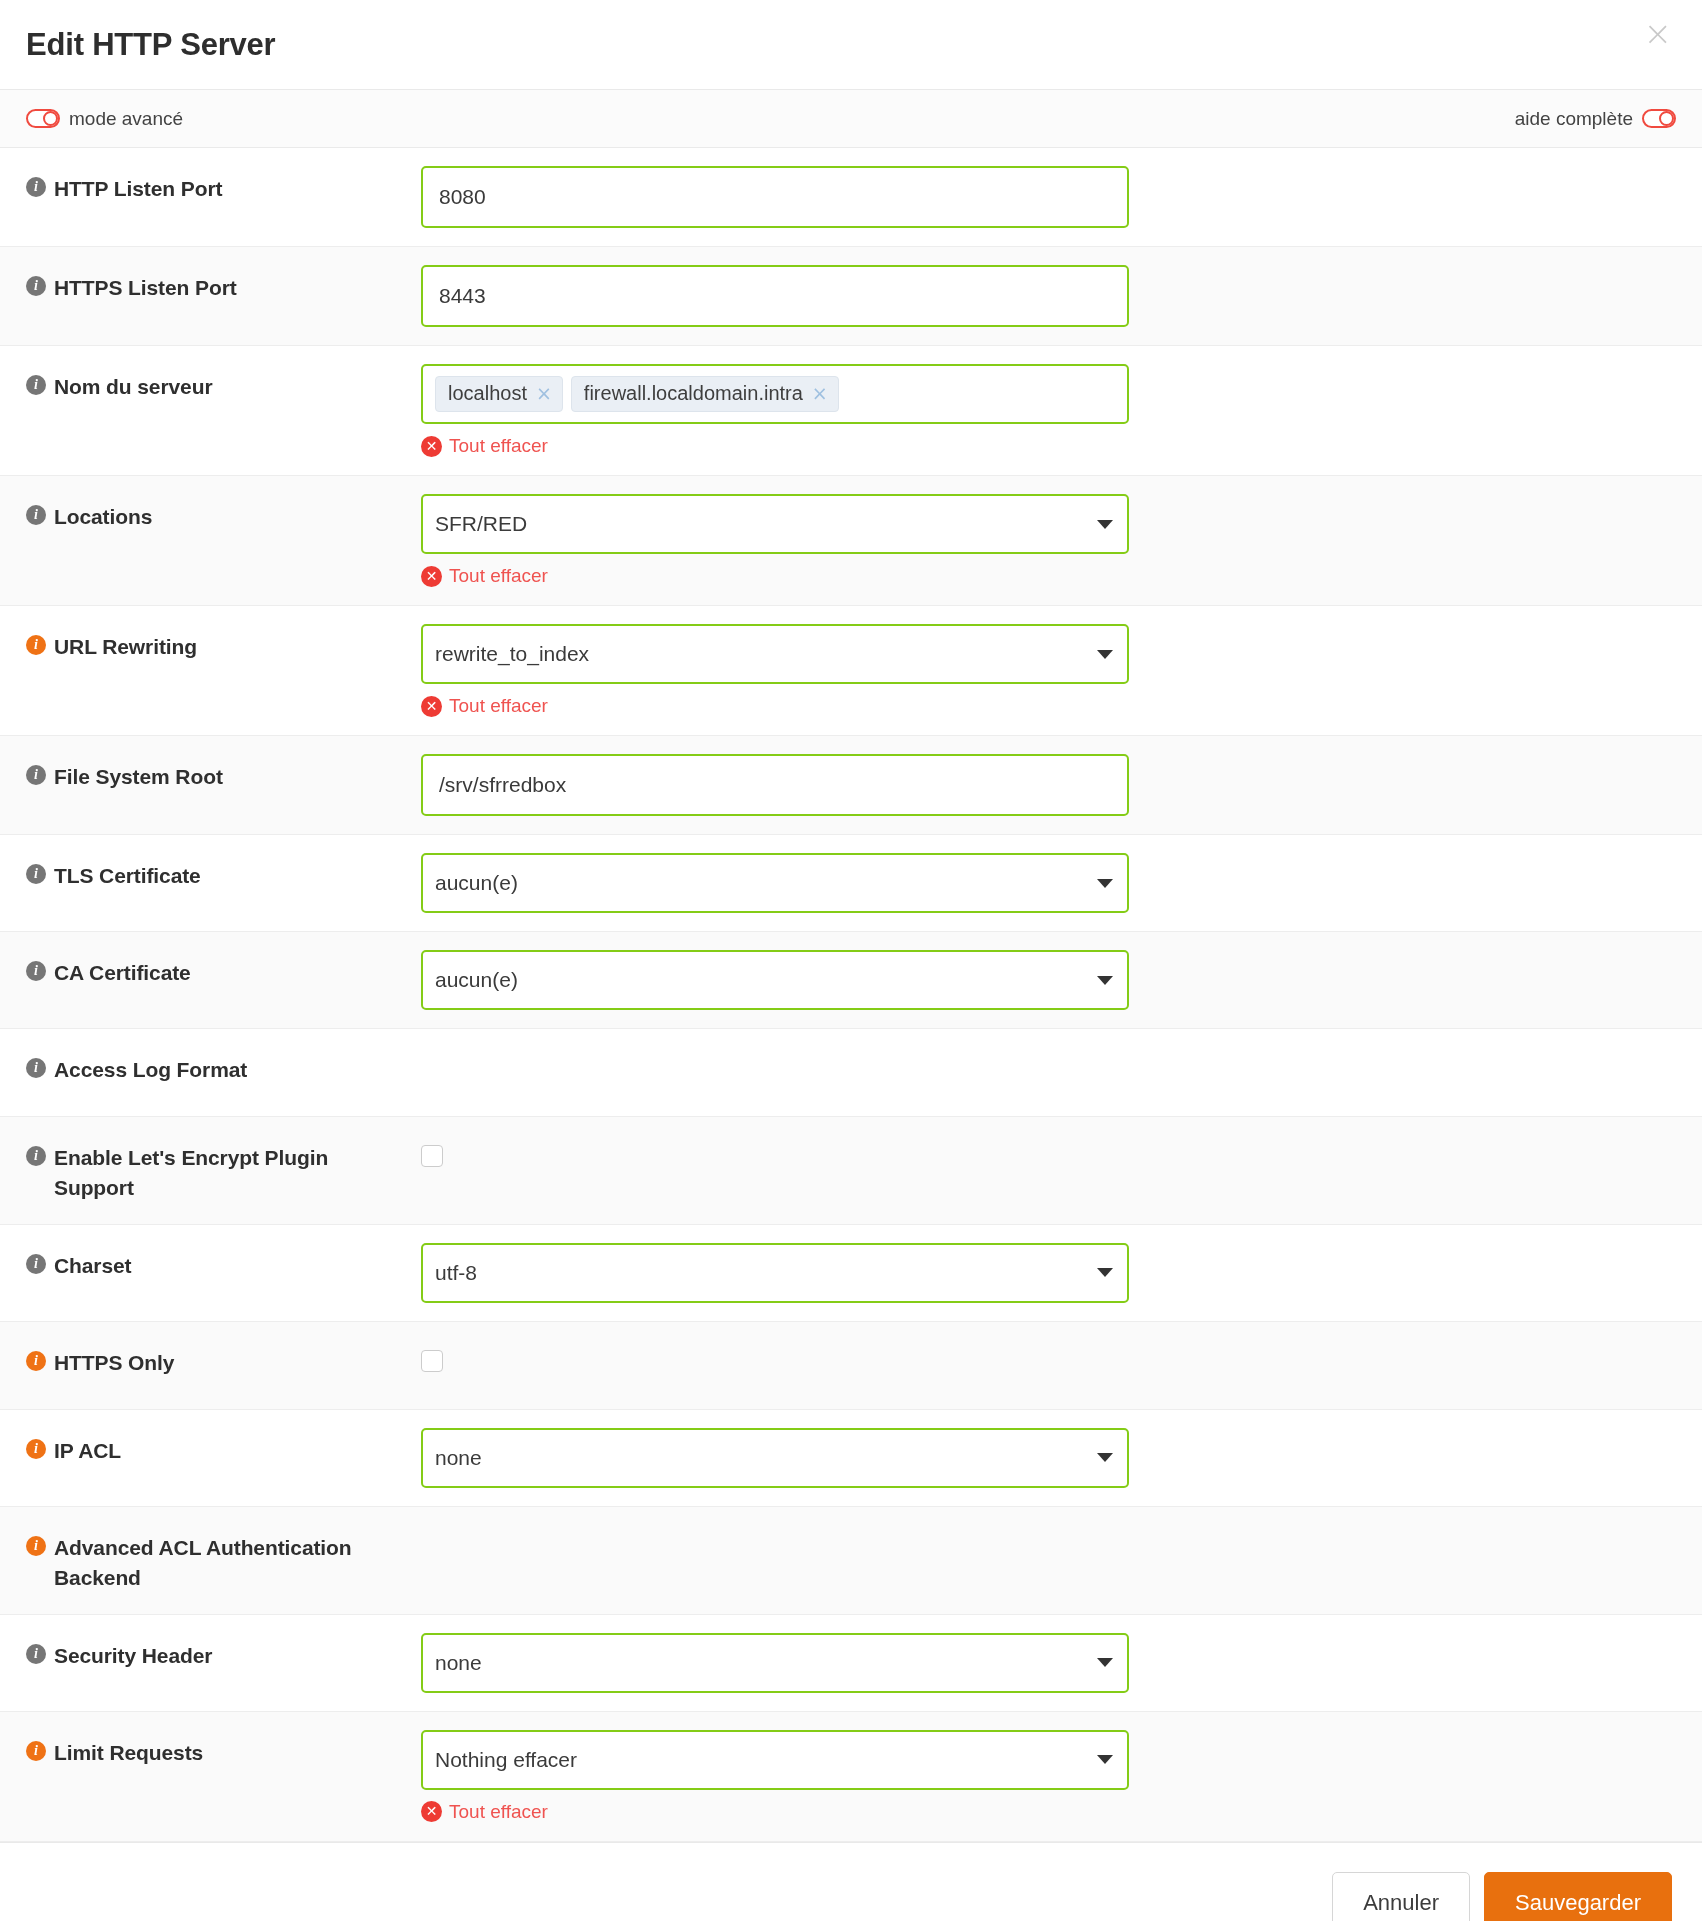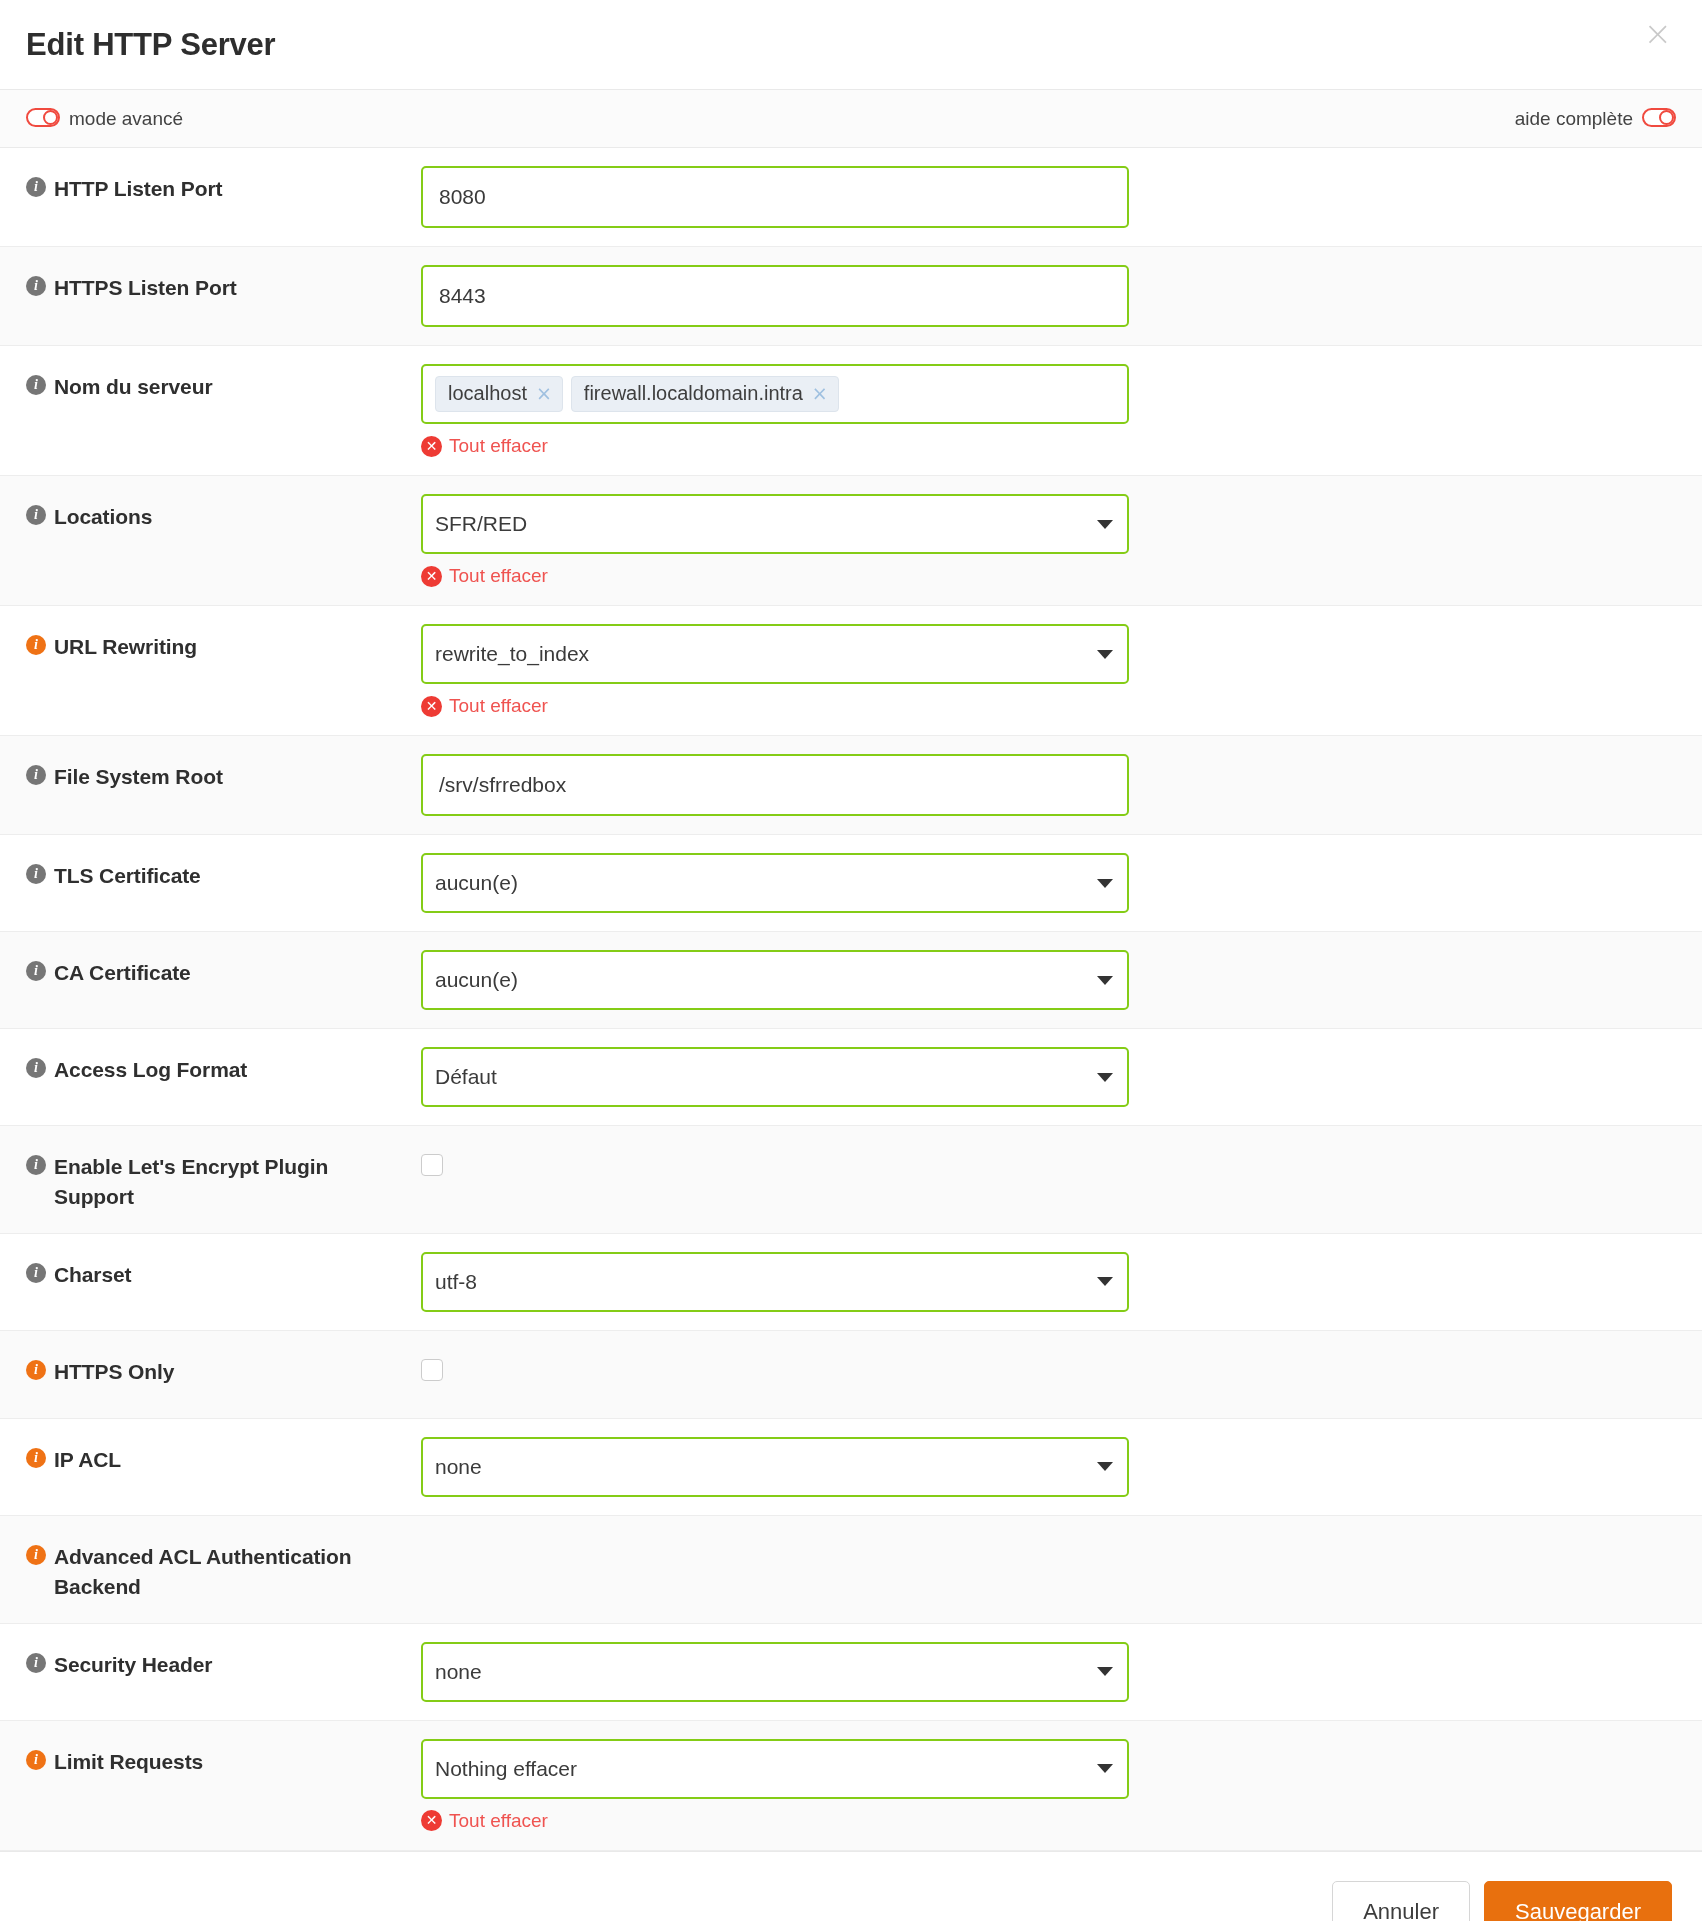--- a/index.html
+++ b/index.html
@@ -52,20 +52,21 @@
     flex: 0 0 58px;
     background: #fbfbfb;
     border-bottom: 1px solid #eaeaea;
     display: flex;
     align-items: center;
     justify-content: space-between;
     padding: 0 26px;
   }
   .toggle-group {
     display: flex;
+    align-items: center;
     gap: 9px;
     cursor: pointer;
   }
   .toggle-label {
     font-size: 19px;
     color: #434343;
   }
   .switch {
     width: 34px;
     height: 19px;
@@ -377,26 +378,20 @@
             <span class="select-value">aucun(e)</span>
             <span class="caret"></span>
           </div>
         </div>
       </div>
       <div class="row">
         <div class="row-label">
           <span class="info-icon">i</span>
           <span class="label-text">Access Log Format</span>
         </div>
-        <div class="row-field">
-          <div class="select-box">
-            <span class="select-value">Défaut</span>
-            <span class="caret"></span>
-          </div>
-        </div>
       </div>
       <div class="row alt">
         <div class="row-label">
           <span class="info-icon">i</span>
           <span class="label-text">Enable Let's Encrypt Plugin Support</span>
         </div>
         <div class="row-field">
           <span class="checkbox"></span>
         </div>
       </div>

